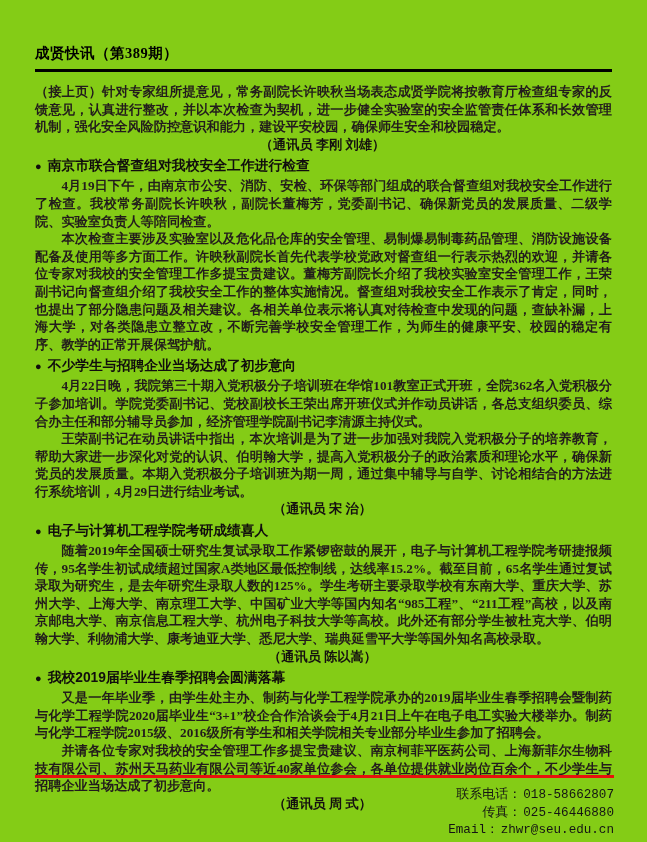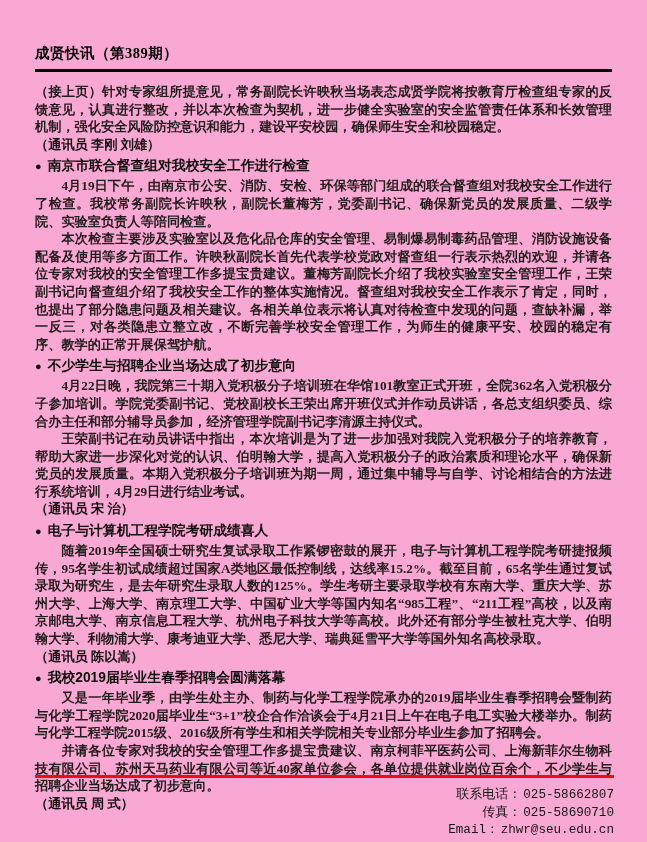--- a/index.html
+++ b/index.html
@@ -1,20 +1,20 @@
 <!DOCTYPE html>
 <html><head>
 <meta charset="utf-8">
 <style>
   html,body{margin:0;padding:0;background:#ffffff;}
   .page{
     position:relative;
     width:647px;height:842px;
     box-sizing:border-box;
-    background:#f9a8d4;
+    background:#84cc16;
     padding:44px 35px 20px 35px;
     overflow:hidden;
     font-family:"Liberation Serif","DejaVu Serif",serif;
     color:#221c1c;
   }
   .masthead{
     font-weight:bold;
     font-size:14.5px;
     letter-spacing:0.5px;
     color:#000000;
@@ -33,21 +33,21 @@
     text-indent:2em;
     color:#221c1c;
     font-weight:bold;
   }
   .body-par.no-indent{text-indent:0;}
   .byline{
     margin:0;
     font-size:13.2px;
     line-height:17.6px;
     font-weight:bold;
-    text-align:left;
+    text-align:center;
     color:#141010;
     padding-right:2px;
   }
   .article-title{
     margin:4px 0 2px 0;
     font-family:"Liberation Sans","DejaVu Sans",sans-serif;
     font-weight:bold;
     font-size:13.8px;
     line-height:18px;
     color:#100d0d;
@@ -98,21 +98,21 @@
   <main>
 
     <p class="body-par no-indent">（接上页）针对专家组所提意见，常务副院长许映秋当场表态成贤学院将按教育厅检查组专家的反馈意见，认真进行整改，并以本次检查为契机，进一步健全实验室的安全监管责任体系和长效管理机制，强化安全风险防控意识和能力，建设平安校园，确保师生安全和校园稳定。</p>
     <p class="byline">（通讯员 李刚 刘雄）</p>
 
     <h2 class="article-title">
       <span class="bullet">●</span>
       <span>南京市联合督查组对我校安全工作进行检查</span>
     </h2>
     <p class="body-par">4月19日下午，由南京市公安、消防、安检、环保等部门组成的联合督查组对我校安全工作进行了检查。我校常务副院长许映秋，副院长董梅芳，党委副书记、确保新党员的发展质量、二级学院、实验室负责人等陪同检查。</p>
-    <p class="body-par">本次检查主要涉及实验室以及危化品仓库的安全管理、易制爆易制毒药品管理、消防设施设备配备及使用等多方面工作。许映秋副院长首先代表学校党政对督查组一行表示热烈的欢迎，并请各位专家对我校的安全管理工作多提宝贵建议。董梅芳副院长介绍了我校实验室安全管理工作，王荣副书记向督查组介绍了我校安全工作的整体实施情况。督查组对我校安全工作表示了肯定，同时，也提出了部分隐患问题及相关建议。各相关单位表示将认真对待检查中发现的问题，查缺补漏，举一反三，对各类隐患立整立改，不断完善学校安全管理工作，为师生的健康平安、校园的稳定有序、教学的正常开展保驾护航。</p>
+    <p class="body-par">本次检查主要涉及实验室以及危化品仓库的安全管理、易制爆易制毒药品管理、消防设施设备配备及使用等多方面工作。许映秋副院长首先代表学校党政对督查组一行表示热烈的欢迎，并请各位专家对我校的安全管理工作多提宝贵建议。董梅芳副院长介绍了我校实验室安全管理工作，王荣副书记向督查组介绍了我校安全工作的整体实施情况。督查组对我校安全工作表示了肯定，同时，也提出了部分隐患问题及相关建议。各相关单位表示将认真对待检查中发现的问题，查缺补漏，上海大学，对各类隐患立整立改，不断完善学校安全管理工作，为师生的健康平安、校园的稳定有序、教学的正常开展保驾护航。</p>
 
     <h2 class="article-title">
       <span class="bullet">●</span>
       <span>不少学生与招聘企业当场达成了初步意向</span>
     </h2>
     <p class="body-par">4月22日晚，我院第三十期入党积极分子培训班在华馆101教室正式开班，全院362名入党积极分子参加培训。学院党委副书记、党校副校长王荣出席开班仪式并作动员讲话，各总支组织委员、综合办主任和部分辅导员参加，经济管理学院副书记李清源主持仪式。</p>
     <p class="body-par">王荣副书记在动员讲话中指出，本次培训是为了进一步加强对我院入党积极分子的培养教育，帮助大家进一步深化对党的认识、伯明翰大学，提高入党积极分子的政治素质和理论水平，确保新党员的发展质量。本期入党积极分子培训班为期一周，通过集中辅导与自学、讨论相结合的方法进行系统培训，4月29日进行结业考试。</p>
     <p class="byline">（通讯员 宋 治）</p>
 
     <h2 class="article-title">
@@ -130,25 +130,25 @@
     <p class="body-par">并请各位专家对我校的安全管理工作多提宝贵建议、南京柯菲平医药公司、上海新菲尔生物科技有限公司、苏州天马药业有限公司等近40家单位参会，各单位提供就业岗位百余个，不少学生与招聘企业当场达成了初步意向。</p>
     <p class="byline">（通讯员 周 式）</p>
 
   </main>
 
   <footer class="footer">
     <div class="footer-rule-anchor"></div>
     <div class="footer-row">
       <span class="footer-item">
         <span>联系电话：</span>
-        <span class="contact-value">025-58662807</span>
+        <span class="contact-value">018-58662807</span>
       </span>
       <span class="footer-item">
         <span>传真：</span>
-        <span class="contact-value">025-58690710</span>
+        <span class="contact-value">025-46446880</span>
       </span>
       <span class="footer-item email">
         <span class="contact-value">Email：</span>
         <span class="contact-value">zhwr@seu.edu.cn</span>
       </span>
     </div>
   </footer>
 
 </div>
 

